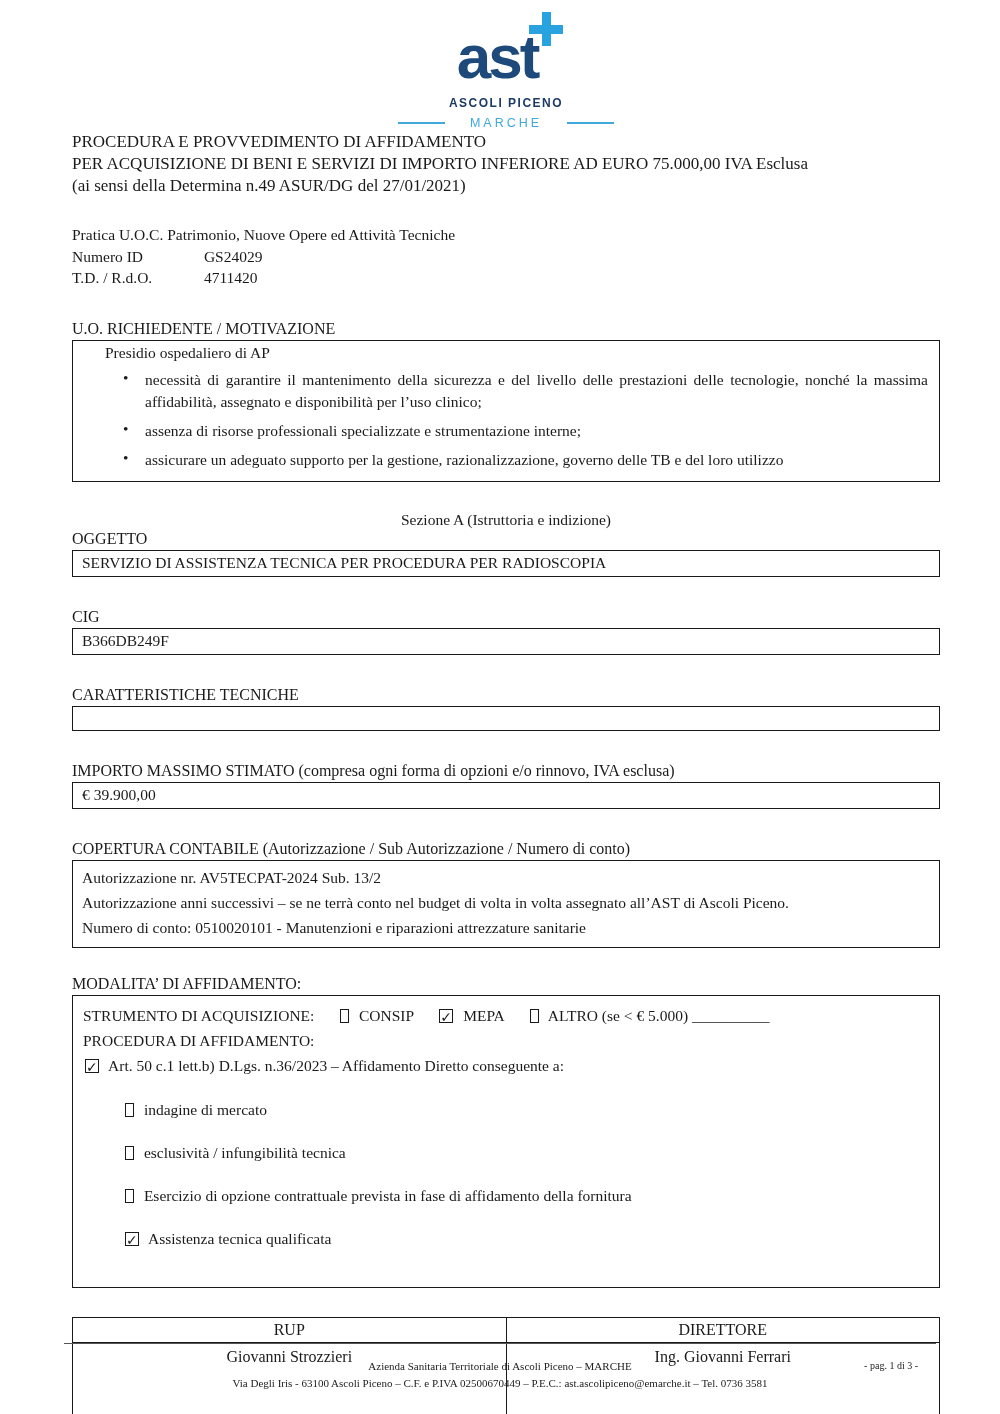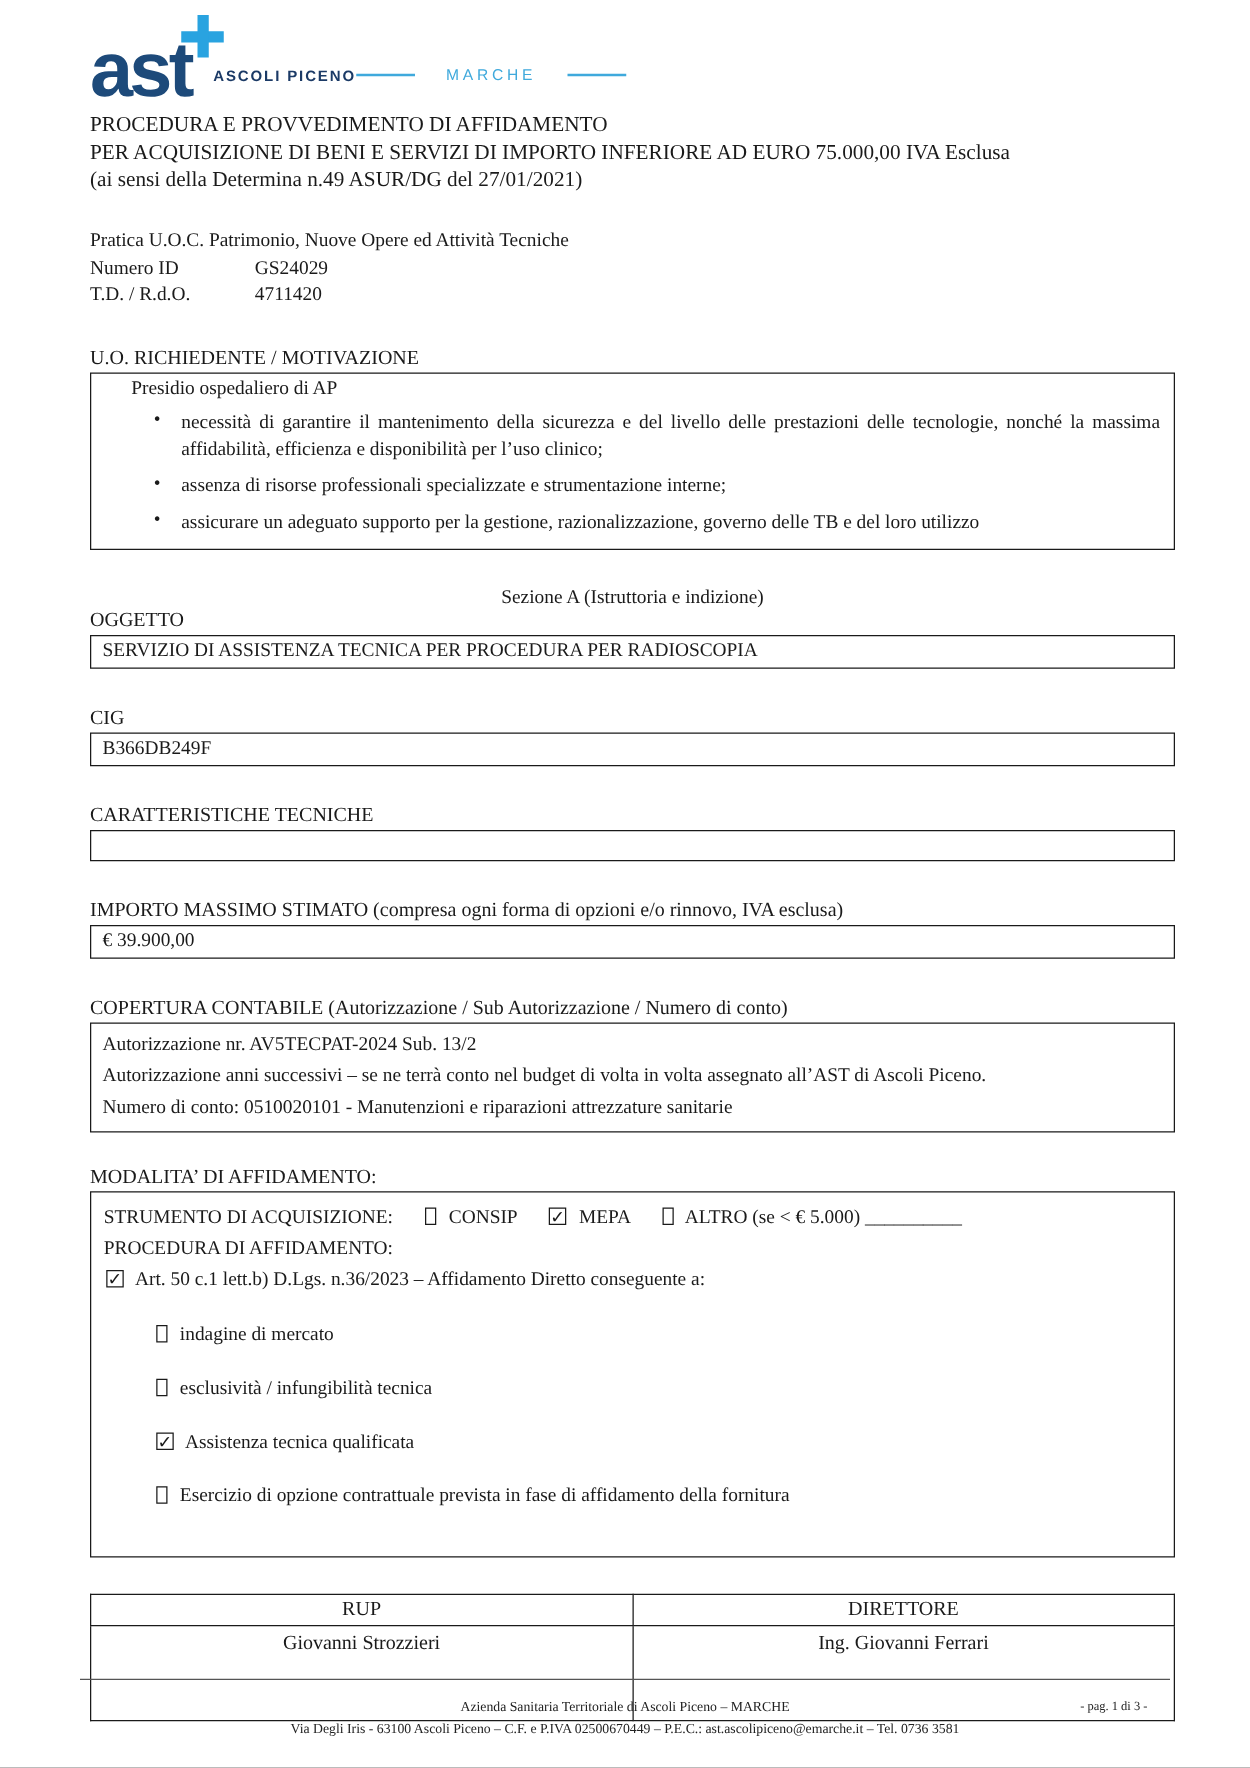--- a/index.html
+++ b/index.html
@@ -10,21 +10,21 @@
     margin:0 auto;
     background:#ffffff;
     font-family:"Liberation Serif", serif;
     color:#1a1a1a;
     font-size:15.5px;
     padding:24px 60px 0 72px;
     overflow:hidden;
   }
 
   
-  .logo { display:flex; flex-direction:row; align-items:center; margin-top:2px; }
+  .logo { display:flex; flex-direction:column; align-items:center; margin-top:2px; }
   .logo-mark { position:relative; line-height:1; padding-right:18px; }
   .logo-mark .ast {
     font-family:"Liberation Sans", sans-serif;
     font-weight:bold; font-size:62px; letter-spacing:-3px;
     color:#1d4a7a; line-height:1;
   }
   .logo-plus { position:absolute; top:-14px; right:-8px; width:34px; height:34px; }
   .logo-plus::before { content:""; position:absolute; left:0; top:13px; width:34px; height:9px; background:#29a3e0; }
   .logo-plus::after  { content:""; position:absolute; left:13px; top:0; width:9px; height:34px; background:#29a3e0; }
   .logo-city {
@@ -139,21 +139,21 @@
       <span>4711420</span>
     </div>
   </div>
 
   <div class="uo-sec">
     <div class="sec-heading">U.O. RICHIEDENTE / MOTIVAZIONE</div>
     <div class="box uo-box">
       <div>Presidio ospedaliero di AP</div>
       <div class="bullet-row">
         <span class="dot">•</span>
-        <span class="txt">necessità di garantire il mantenimento della sicurezza e del livello delle prestazioni delle tecnologie, nonché la massima affidabilità, efficienza e disponibilità per l’uso clinico;</span>
+        <span class="txt">necessità di garantire il mantenimento della sicurezza e del livello delle prestazioni delle tecnologie, nonché la massima affidabilità, assegnato e disponibilità per l’uso clinico;</span>
       </div>
       <div class="bullet-row">
         <span class="dot">•</span>
         <span class="txt">assenza di risorse professionali specializzate e strumentazione interne;</span>
       </div>
       <div class="bullet-row">
         <span class="dot">•</span>
         <span class="txt">assicurare un adeguato supporto per la gestione, razionalizzazione, governo delle TB e del loro utilizzo</span>
       </div>
     </div>
@@ -213,26 +213,26 @@
       </div>
       <div class="sub-opt">
         <span class="cb"></span>
         <span>indagine di mercato</span>
       </div>
       <div class="sub-opt">
         <span class="cb"></span>
         <span>esclusività / infungibilità tecnica</span>
       </div>
       <div class="sub-opt">
+        <span class="cb"></span>
+        <span>Esercizio di opzione contrattuale prevista in fase di affidamento della fornitura</span>
+      </div>
+      <div class="sub-opt">
         <span class="cb checked"></span>
         <span>Assistenza tecnica qualificata</span>
-      </div>
-      <div class="sub-opt">
-        <span class="cb"></span>
-        <span>Esercizio di opzione contrattuale prevista in fase di affidamento della fornitura</span>
       </div>
     </div>
   </div>
 
   <table class="sig-table">
     <tbody>
         <tr>
       <th style="width:50%">RUP</th>
       <th style="width:50%">DIRETTORE</th>
     </tr>

